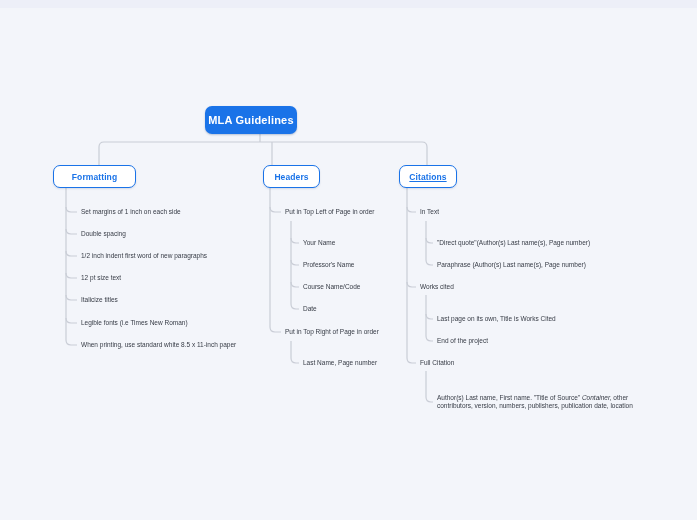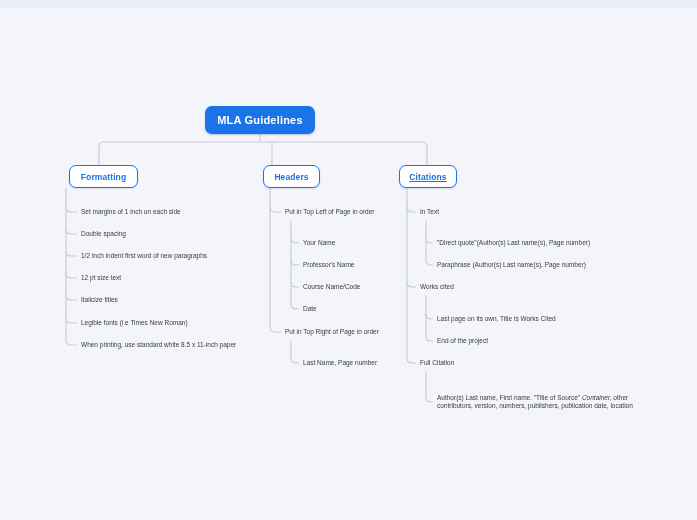--- a/index.html
+++ b/index.html
@@ -4,34 +4,34 @@
 <style>
   html,body{margin:0;padding:0;background:#f3f5fa;}
   .canvas{
     position:relative;width:697px;height:520px;background:#f3f5fa;
     font-family:"Liberation Sans",sans-serif;overflow:hidden;
   }
   .topband{position:absolute;top:0;left:0;width:697px;height:8px;background:#edeff8;}
   svg.wires{position:absolute;top:0;left:0;width:697px;height:520px;}
   svg.wires path{fill:none;stroke:#c9cdd6;stroke-width:1.2px;}
   .root-node{
-    position:absolute;left:205px;top:106px;width:110px;height:28px;
+    position:absolute;left:205px;top:106px;width:92px;height:28px;
     background:#1a73e8;border-radius:7px;color:#ffffff;
     font-weight:bold;font-size:11px;letter-spacing:.2px;
     display:flex;align-items:center;justify-content:center;
     box-shadow:0 1px 2px rgba(26,60,120,.28);cursor:pointer;
   }
   .branch-node{
     position:absolute;height:23px;box-sizing:border-box;
     background:#ffffff;border:1.6px solid #1a73e8;border-radius:7px;
     color:#1a73e8;font-weight:bold;font-size:8.5px;letter-spacing:.1px;
     display:flex;align-items:center;justify-content:center;
     box-shadow:0 1px 2px rgba(26,60,120,.14);cursor:pointer;
   }
-  #node-formatting{left:69px;top:165px;width:69px;}
+  #node-formatting{left:53px;top:165px;width:83px;}
   #node-headers{left:263px;top:165px;width:57px;}
   #node-citations{left:399px;top:165px;width:58px;text-decoration:underline;}
   .item{
     position:absolute;transform:translateY(-50%);
     font-size:6.5px;line-height:1.2;color:#363b45;white-space:nowrap;cursor:pointer;
   }
   .item.wrap{white-space:normal;width:202px;line-height:1.2;}
   .em{font-style:italic;}
 </style>
 </head>

